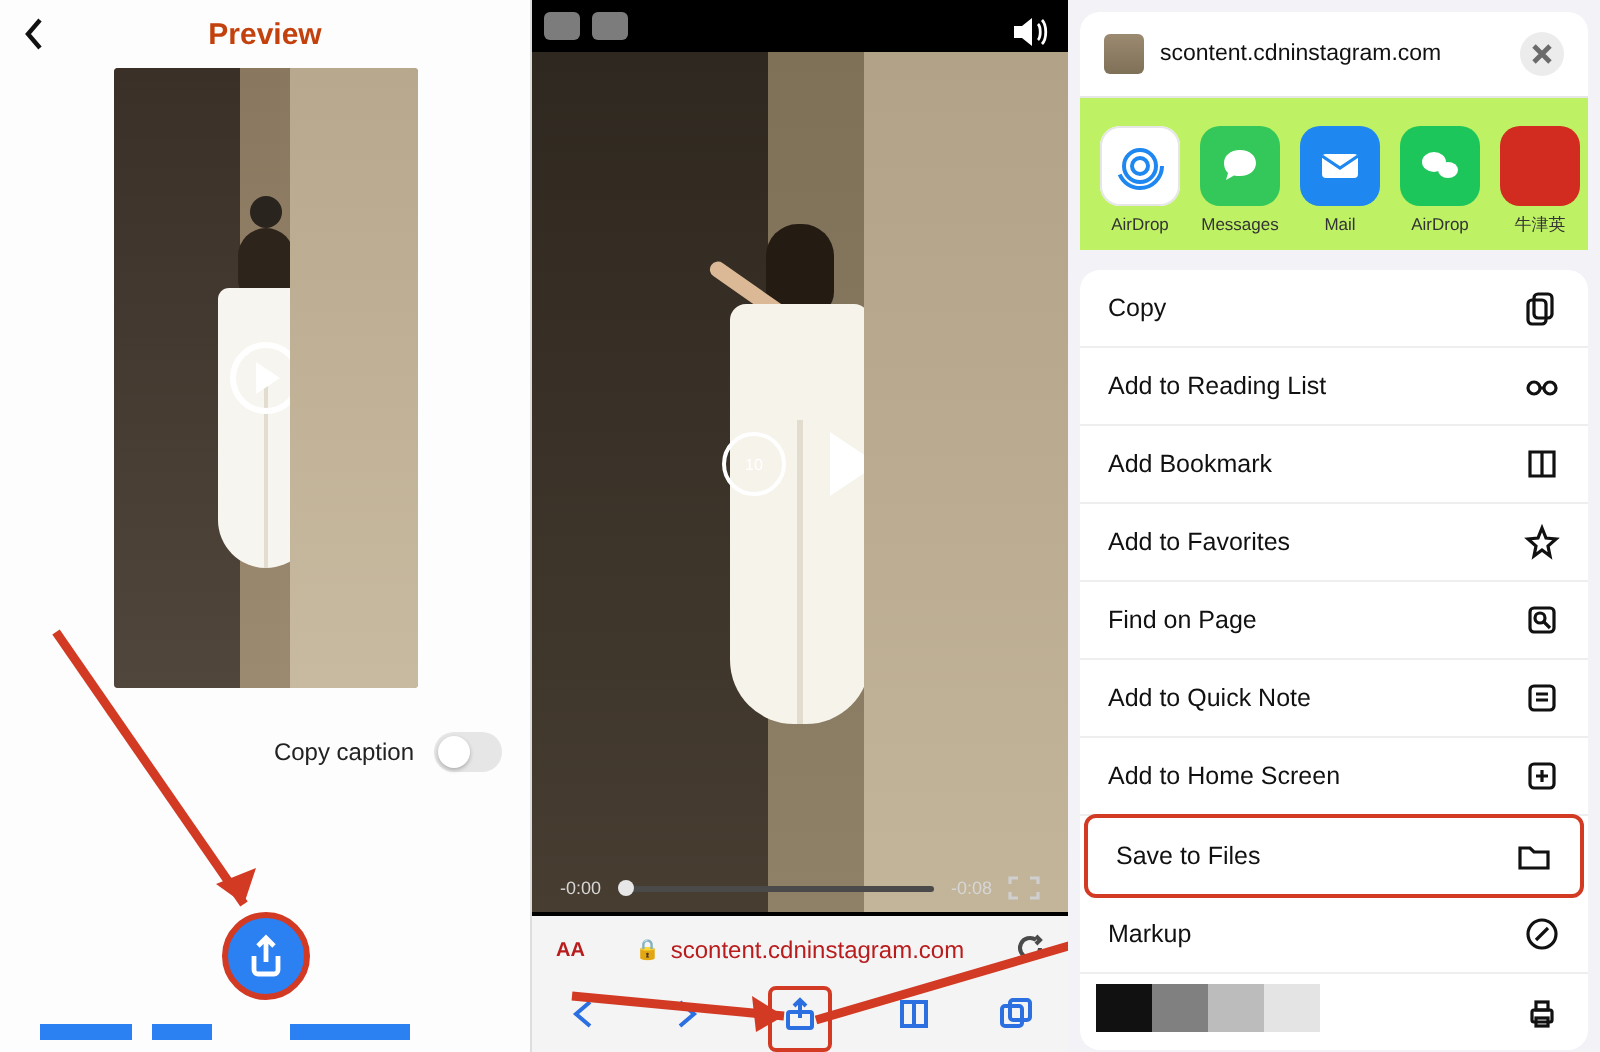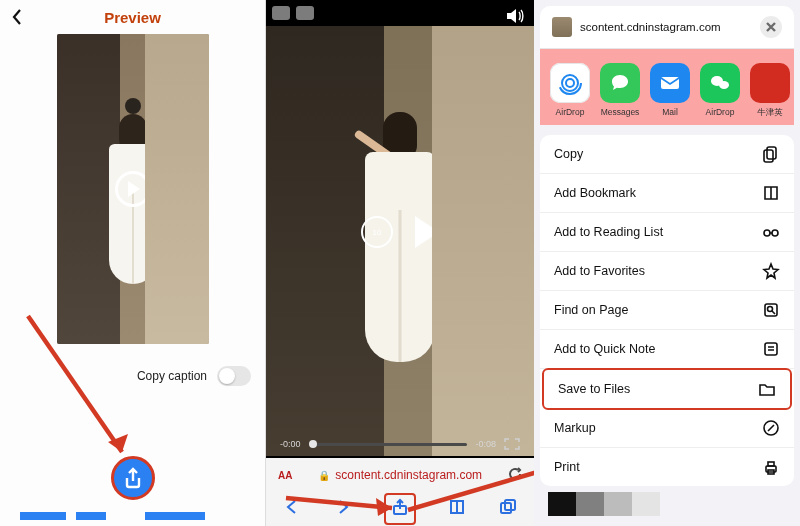--- a/index.html
+++ b/index.html
@@ -104,21 +104,21 @@
   .toolbar{position:absolute;left:0;right:0;bottom:0;height:34px;background:#f4f4f4;display:flex;align-items:center;justify-content:space-around;}
   .toolbar svg{width:20px;height:20px;fill:none;stroke:#2b6fe0;stroke-width:2;}
   .toolbar .share-box{border:2px solid #d23a24;border-radius:4px;padding:2px 4px;}
 
   
   .s3 .sheet-head{display:flex;align-items:center;gap:8px;padding:10px 12px;background:#fff;border-bottom:1px solid #e6e6e6;border-radius:10px 10px 0 0;margin:6px 6px 0;}
   .s3 .sheet-head .thumbmini{width:20px;height:20px;border-radius:3px;background:linear-gradient(#9b8a70,#7f7058);}
   .s3 .sheet-head .dom{font-size:11.5px;color:#111;}
   .s3 .sheet-head .close{margin-left:auto;width:22px;height:22px;border-radius:50%;background:#ececec;display:flex;align-items:center;justify-content:center;}
   .s3 .sheet-head .close svg{width:10px;height:10px;stroke:#6b6b6b;stroke-width:2.4;}
-  .share-row{display:flex;gap:10px;padding:14px 10px 6px;margin:0 6px;background:#fca5a5;overflow:hidden;}
+  .share-row{display:flex;gap:10px;padding:14px 10px 6px;margin:0 6px;background:#bef264;overflow:hidden;}
   .share-item{display:flex;flex-direction:column;align-items:center;width:46px;gap:4px;}
   .share-item .tile{width:40px;height:40px;border-radius:10px;display:flex;align-items:center;justify-content:center;}
   .share-item .lbl{font-size:8.5px;color:#333;text-align:center;white-space:nowrap;}
   .tile.airdrop{background:#fff;box-shadow:inset 0 0 0 1px #e6e6e6;}
   .tile.msg{background:#34c759;}
   .tile.mail{background:#1e87f0;}
   .tile.wechat{background:#1cc65a;}
   .tile.red{background:#d22b1f;}
   .actions{margin:10px 6px 0;background:#fff;border-radius:10px;}
   .action{display:flex;align-items:center;justify-content:space-between;padding:10px 14px;font-size:12.5px;color:#111;border-bottom:1px solid #eee;}
@@ -315,52 +315,59 @@
 
     <div class="actions" id="actions">
         <div class="action">
           <span>Copy</span>
           <span class="ic"><svg viewBox="0 0 18 18">
               <rect x="5" y="2" width="9" height="12" rx="2"></rect>
               <rect x="2" y="5" width="9" height="12" rx="2"></rect>
             </svg></span>
         </div>
         <div class="action">
-          <span>Add Bookmark</span>
-          <span class="ic"><svg viewBox="0 0 18 18">
-              <path d="M3 3h6v12H3zM9 3h6v12H9z"></path>
-            </svg></span>
-        </div>
-        <div class="action">
           <span>Add to Reading List</span>
           <span class="ic"><svg viewBox="0 0 18 18">
               <circle cx="5" cy="10" r="3"></circle>
               <circle cx="13" cy="10" r="3"></circle>
               <path d="M8 10h2"></path>
             </svg></span>
         </div>
         <div class="action">
+          <span>Add Bookmark</span>
+          <span class="ic"><svg viewBox="0 0 18 18">
+              <path d="M3 3h6v12H3zM9 3h6v12H9z"></path>
+            </svg></span>
+        </div>
+        <div class="action">
           <span>Add to Favorites</span>
           <span class="ic"><svg viewBox="0 0 18 18">
               <path d="M9 2l2 5 5 .5-4 3.5 1 5-4-3-4 3 1-5L2 7.5 7 7z"></path>
             </svg></span>
         </div>
         <div class="action">
           <span>Find on Page</span>
           <span class="ic"><svg viewBox="0 0 18 18">
               <rect x="3" y="3" width="12" height="12" rx="2"></rect>
               <circle cx="8" cy="8" r="2.5"></circle>
               <path d="M10 10l3 3"></path>
             </svg></span>
         </div>
         <div class="action">
           <span>Add to Quick Note</span>
           <span class="ic"><svg viewBox="0 0 18 18">
               <rect x="3" y="3" width="12" height="12" rx="2"></rect>
               <path d="M6 7h6M6 10h6"></path>
+            </svg></span>
+        </div>
+        <div class="action">
+          <span>Add to Home Screen</span>
+          <span class="ic"><svg viewBox="0 0 18 18">
+              <rect x="3" y="3" width="12" height="12" rx="2"></rect>
+              <path d="M9 6v6M6 9h6"></path>
             </svg></span>
         </div>
         <div class="action hl">
           <span>Save to Files</span>
           <span class="ic"><svg viewBox="0 0 18 18">
               <path d="M2 5h5l2 2h7v8H2z"></path>
             </svg></span>
         </div>
         <div class="action">
           <span>Markup</span>

